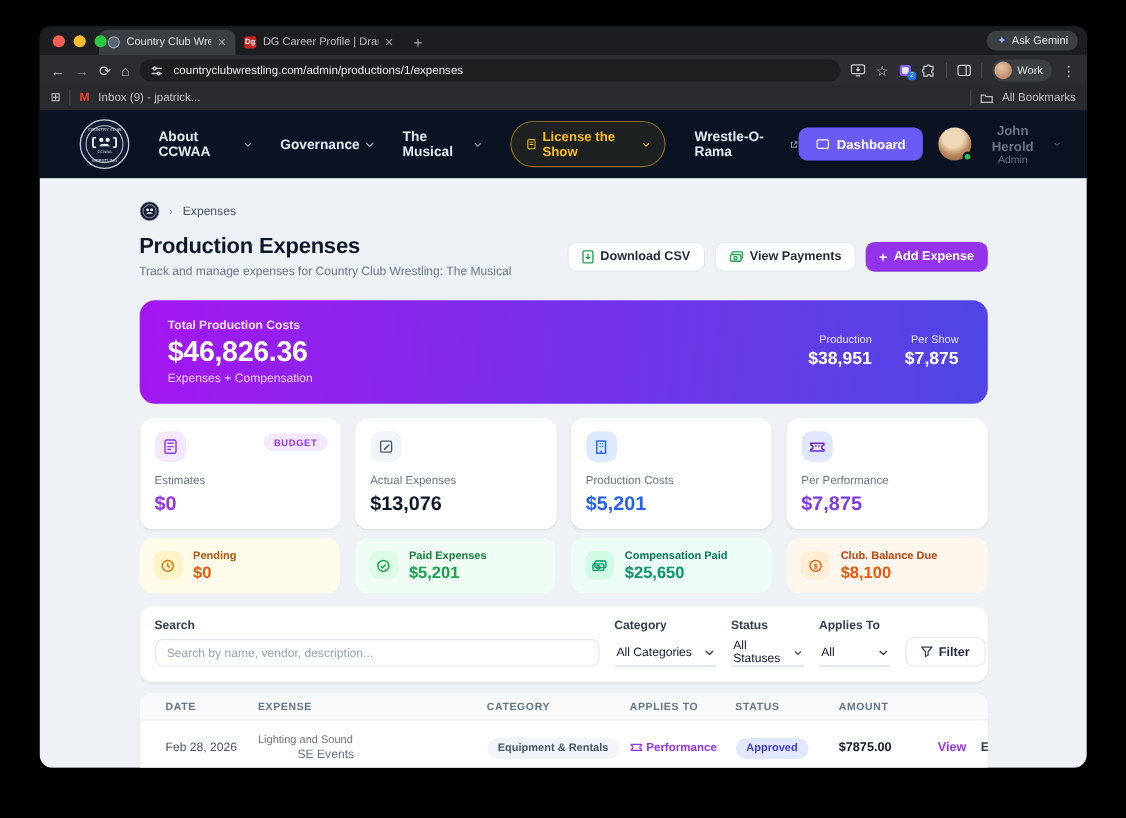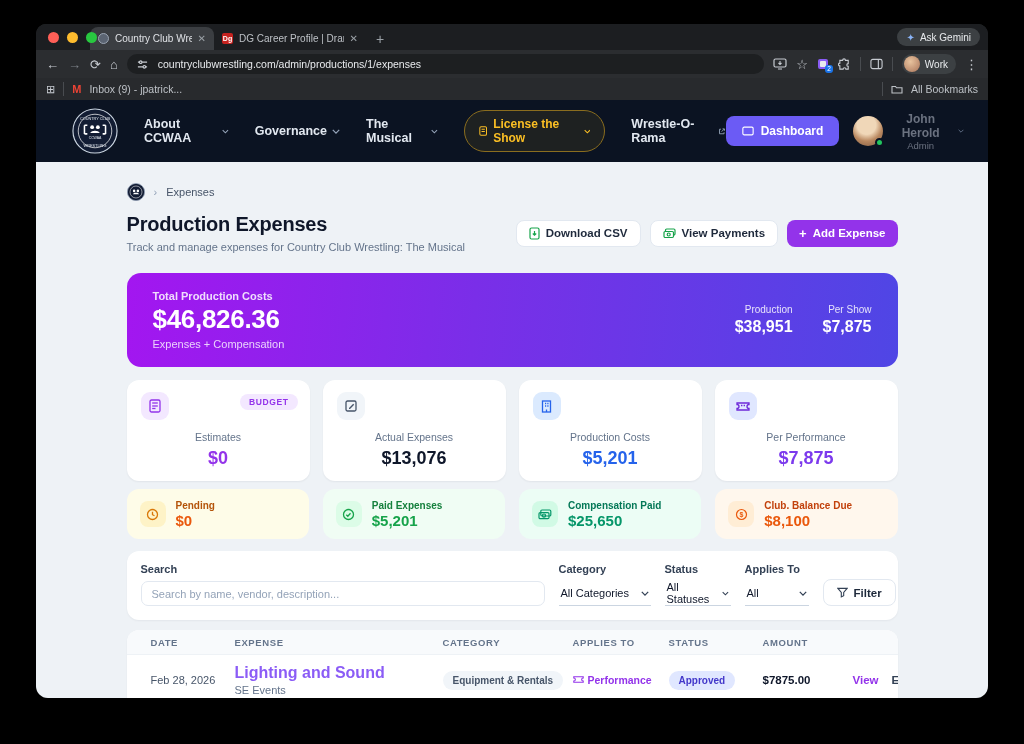--- a/index.html
+++ b/index.html
@@ -86,21 +86,21 @@
     background:linear-gradient(95deg,#a316f0 0%, #7a2ee8 45%, #4f46e5 100%);
     display:flex; align-items:center; }
   .banner-label { font-size:11px; color:rgba(255,255,255,.85); font-weight:600; }
   .banner-value { font-size:26px; font-weight:800; margin-top:2px; letter-spacing:-0.3px; }
   .banner-sub { font-size:11px; color:rgba(255,255,255,.8); margin-top:3px; }
   .banner-right { margin-left:auto; display:flex; gap:30px; text-align:right; }
   .bcol-label { font-size:10px; color:rgba(255,255,255,.85); }
   .bcol-value { font-size:16px; font-weight:800; margin-top:3px; }
 
   .stats { display:flex; gap:13px; margin-top:13px; }
-  .stat { flex:1; background:#fff; border-radius:12px; padding:12px 14px; position:relative; box-shadow:0 1px 2px rgba(15,23,42,.06);text-align:center; }
+  .stat { flex:1; background:#fff; border-radius:12px; padding:12px 14px; position:relative; box-shadow:0 1px 2px rgba(15,23,42,.06); }
   .stat-icon { width:28px; height:28px; border-radius:9px; display:flex; align-items:center; justify-content:center; }
   .si-purple{background:#f3e8ff;color:#9333ea}.si-gray{background:#f1f5f9;color:#475569}
   .si-pink{background:#fce7f3;color:#db2777}.si-blue{background:#dbeafe;color:#2563eb}
   .si-indigo{background:#e0e7ff;color:#6d28d9}
   .stat-badge { position:absolute; right:12px; top:14px; background:#f3e8ff; color:#9333ea; font-size:8.5px; font-weight:700;
     letter-spacing:.6px; padding:3px 9px; border-radius:999px; }
   .stat-label { font-size:10.5px; color:#64748b; margin-top:11px; }
   .stat-value { font-size:18px; font-weight:800; margin-top:5px; }
   .sv-purple{color:#9333ea}.sv-dark{color:#0f172a}.sv-pink{color:#db2777}.sv-blue{color:#2563eb}.sv-indigo{color:#7c3aed}
 
@@ -127,22 +127,22 @@
   .sel-chev{color:#334155}
   .filter-btn { margin-left:auto; display:flex; align-items:center; gap:6px; height:27px; padding:0 13px;
     background:#fff; border:1px solid #e2e8f0; border-radius:8px; font-size:11.5px; font-weight:600; color:#1e293b; }
 
   .tablecard { margin-top:10px; background:#fff; border-radius:12px 12px 0 0; overflow:hidden; box-shadow:0 1px 2px rgba(15,23,42,.05); }
   .trow { display:grid; grid-template-columns:84px 208px 130px 96px 94px 90px 1fr; align-items:center; padding-left:24px; padding-right:16px; }
   .thead { background:#f8fafc; height:25px; border-bottom:1px solid #eef2f6; }
   .th { font-size:9.5px; font-weight:700; color:#64748b; letter-spacing:.6px; }
   .tr { height:50px; border-bottom:1px solid #f1f5f9; }
   .td-date { font-size:11px; color:#475569; }
-  .td-name { font-size:16px; font-weight:700; color:#8b5cf6; }
-  .td-vendor { font-size:11px; color:#64748b; margin-top:2px; }
+  .td-name { font-size:10px; font-weight:400; color:#737373; }
+  .td-vendor { font-size:11px; color:#64748b; margin-top:2px;margin-left:36px; }
   .pill { display:inline-block; font-size:10px; font-weight:600; padding:4px 10px; border-radius:999px; }
   .pill-gray{background:#f1f5f9;color:#475569}
   .applies { display:inline-flex; align-items:center; gap:4px; font-size:10.5px; font-weight:600; }
   .ap-purple{color:#9333ea}
   .st-approved{background:#e0e7ff;color:#4338ca}
   .td-amount { font-size:11.5px; font-weight:700; color:#0f172a; }
   .td-actions { display:flex; justify-content:flex-end; gap:13px; font-size:11.5px; font-weight:600; }
   .lnk-view{color:#9333ea}.lnk-edit{color:#334155}
 </style>
 </head>

